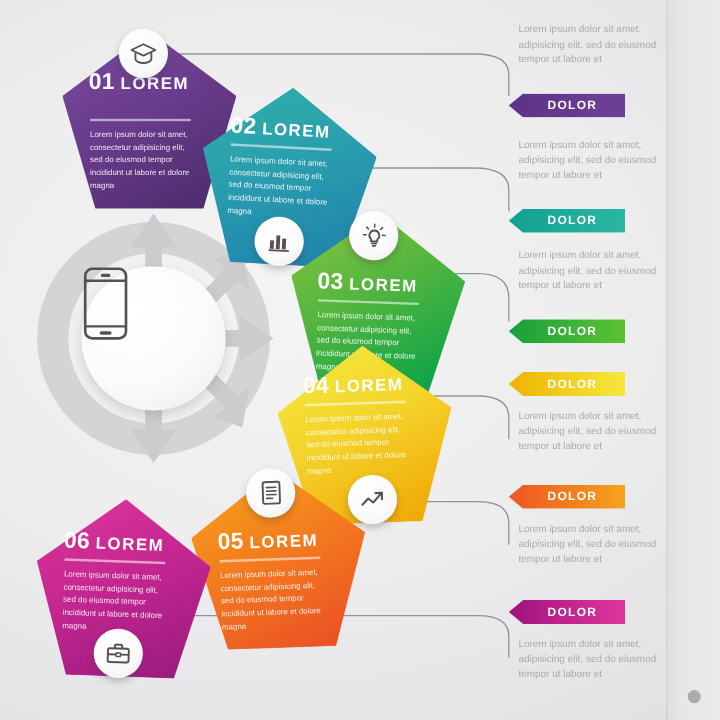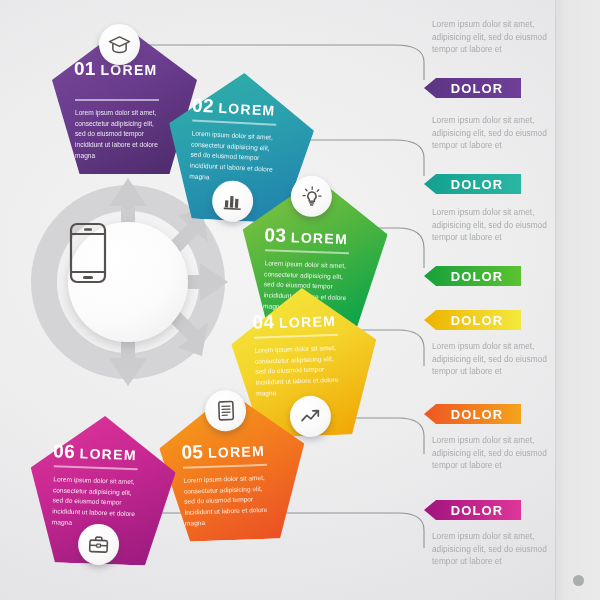--- a/index.html
+++ b/index.html
@@ -65,21 +65,21 @@
   .row .para{
     position:absolute;width:130px;font-size:8.3px;line-height:1.52;color:#a8abac;
   }
   .ribbon{
     position:absolute;height:20px;width:97px;
     display:flex;align-items:center;justify-content:center;
     clip-path:polygon(12px 0,100% 0,100% 100%,12px 100%,0 50%);
     box-shadow:0 2px 4px rgba(80,70,90,.28);
   }
   .ribbon span{
-    color:#fff;font-size:13px;font-weight:bold;letter-spacing:1.1px;
+    color:#fff;font-size:10px;font-weight:bold;letter-spacing:1.1px;
     padding-left:9px;
   }
   .connectors{position:absolute;left:0;top:0;width:600px;height:600px;pointer-events:none;}
 </style>
 </head>
 <body>
 
 <div id="stage">
 
   <svg class="connectors" viewBox="0 0 600 600">

